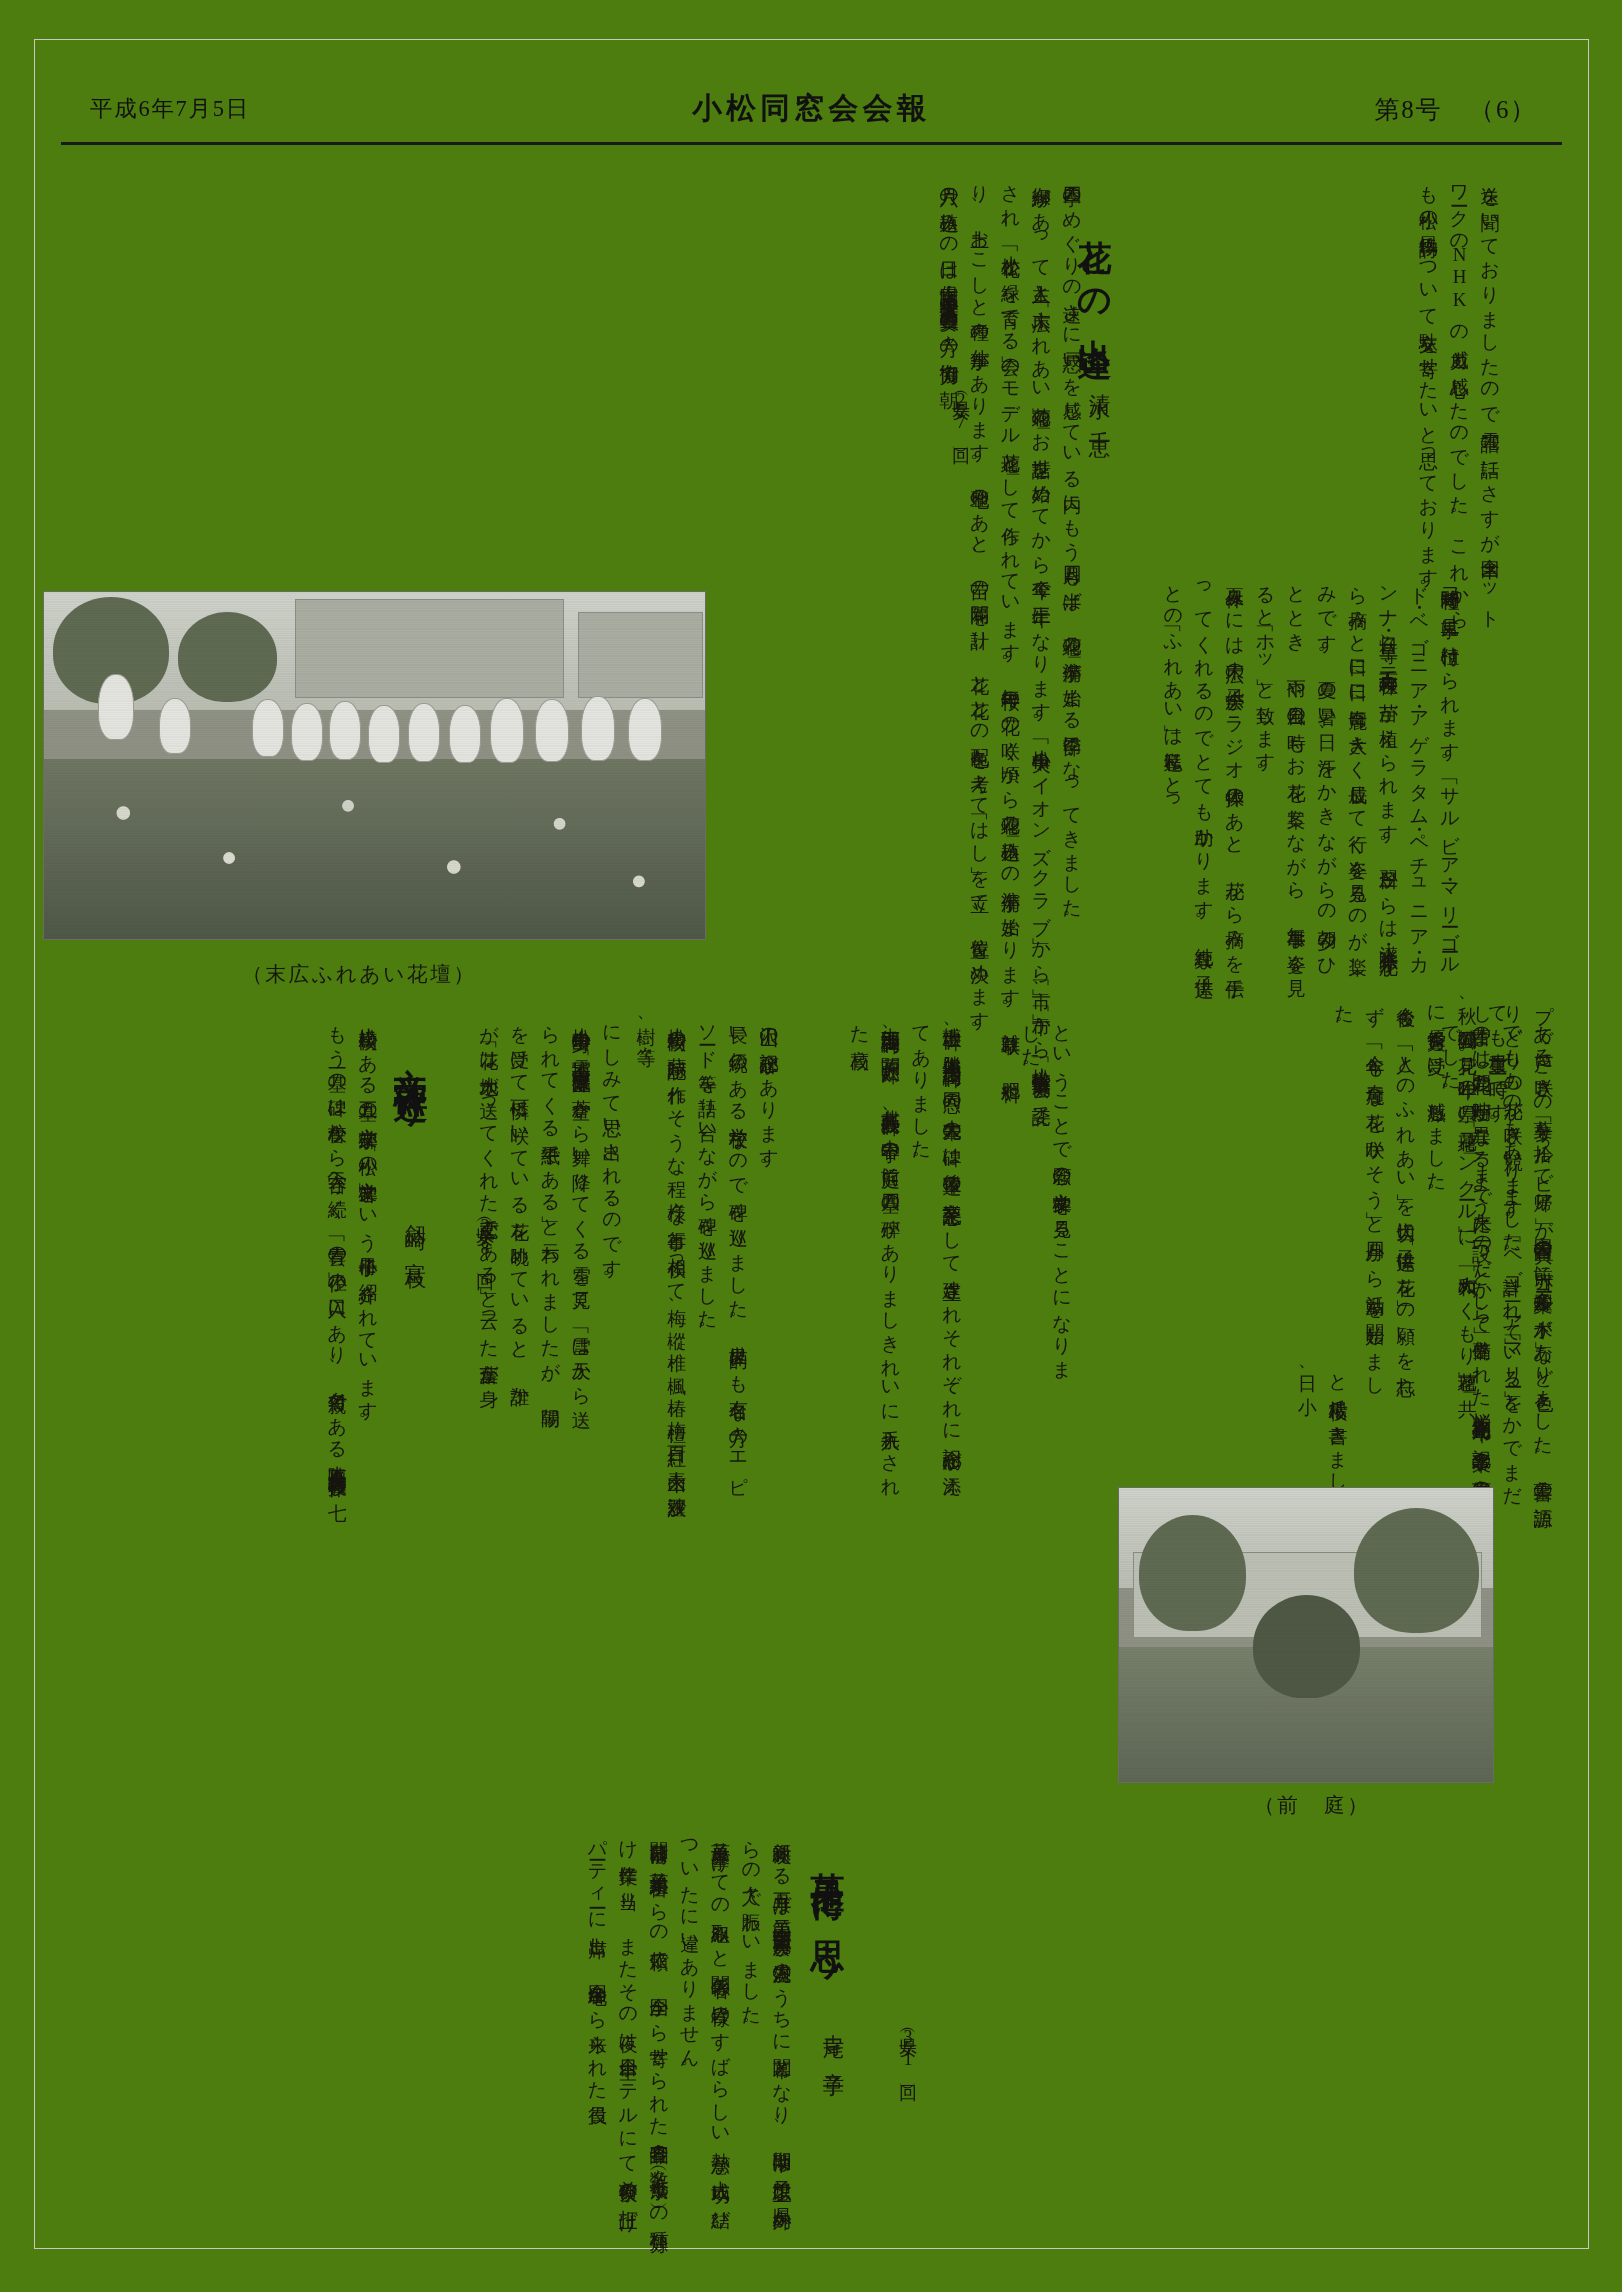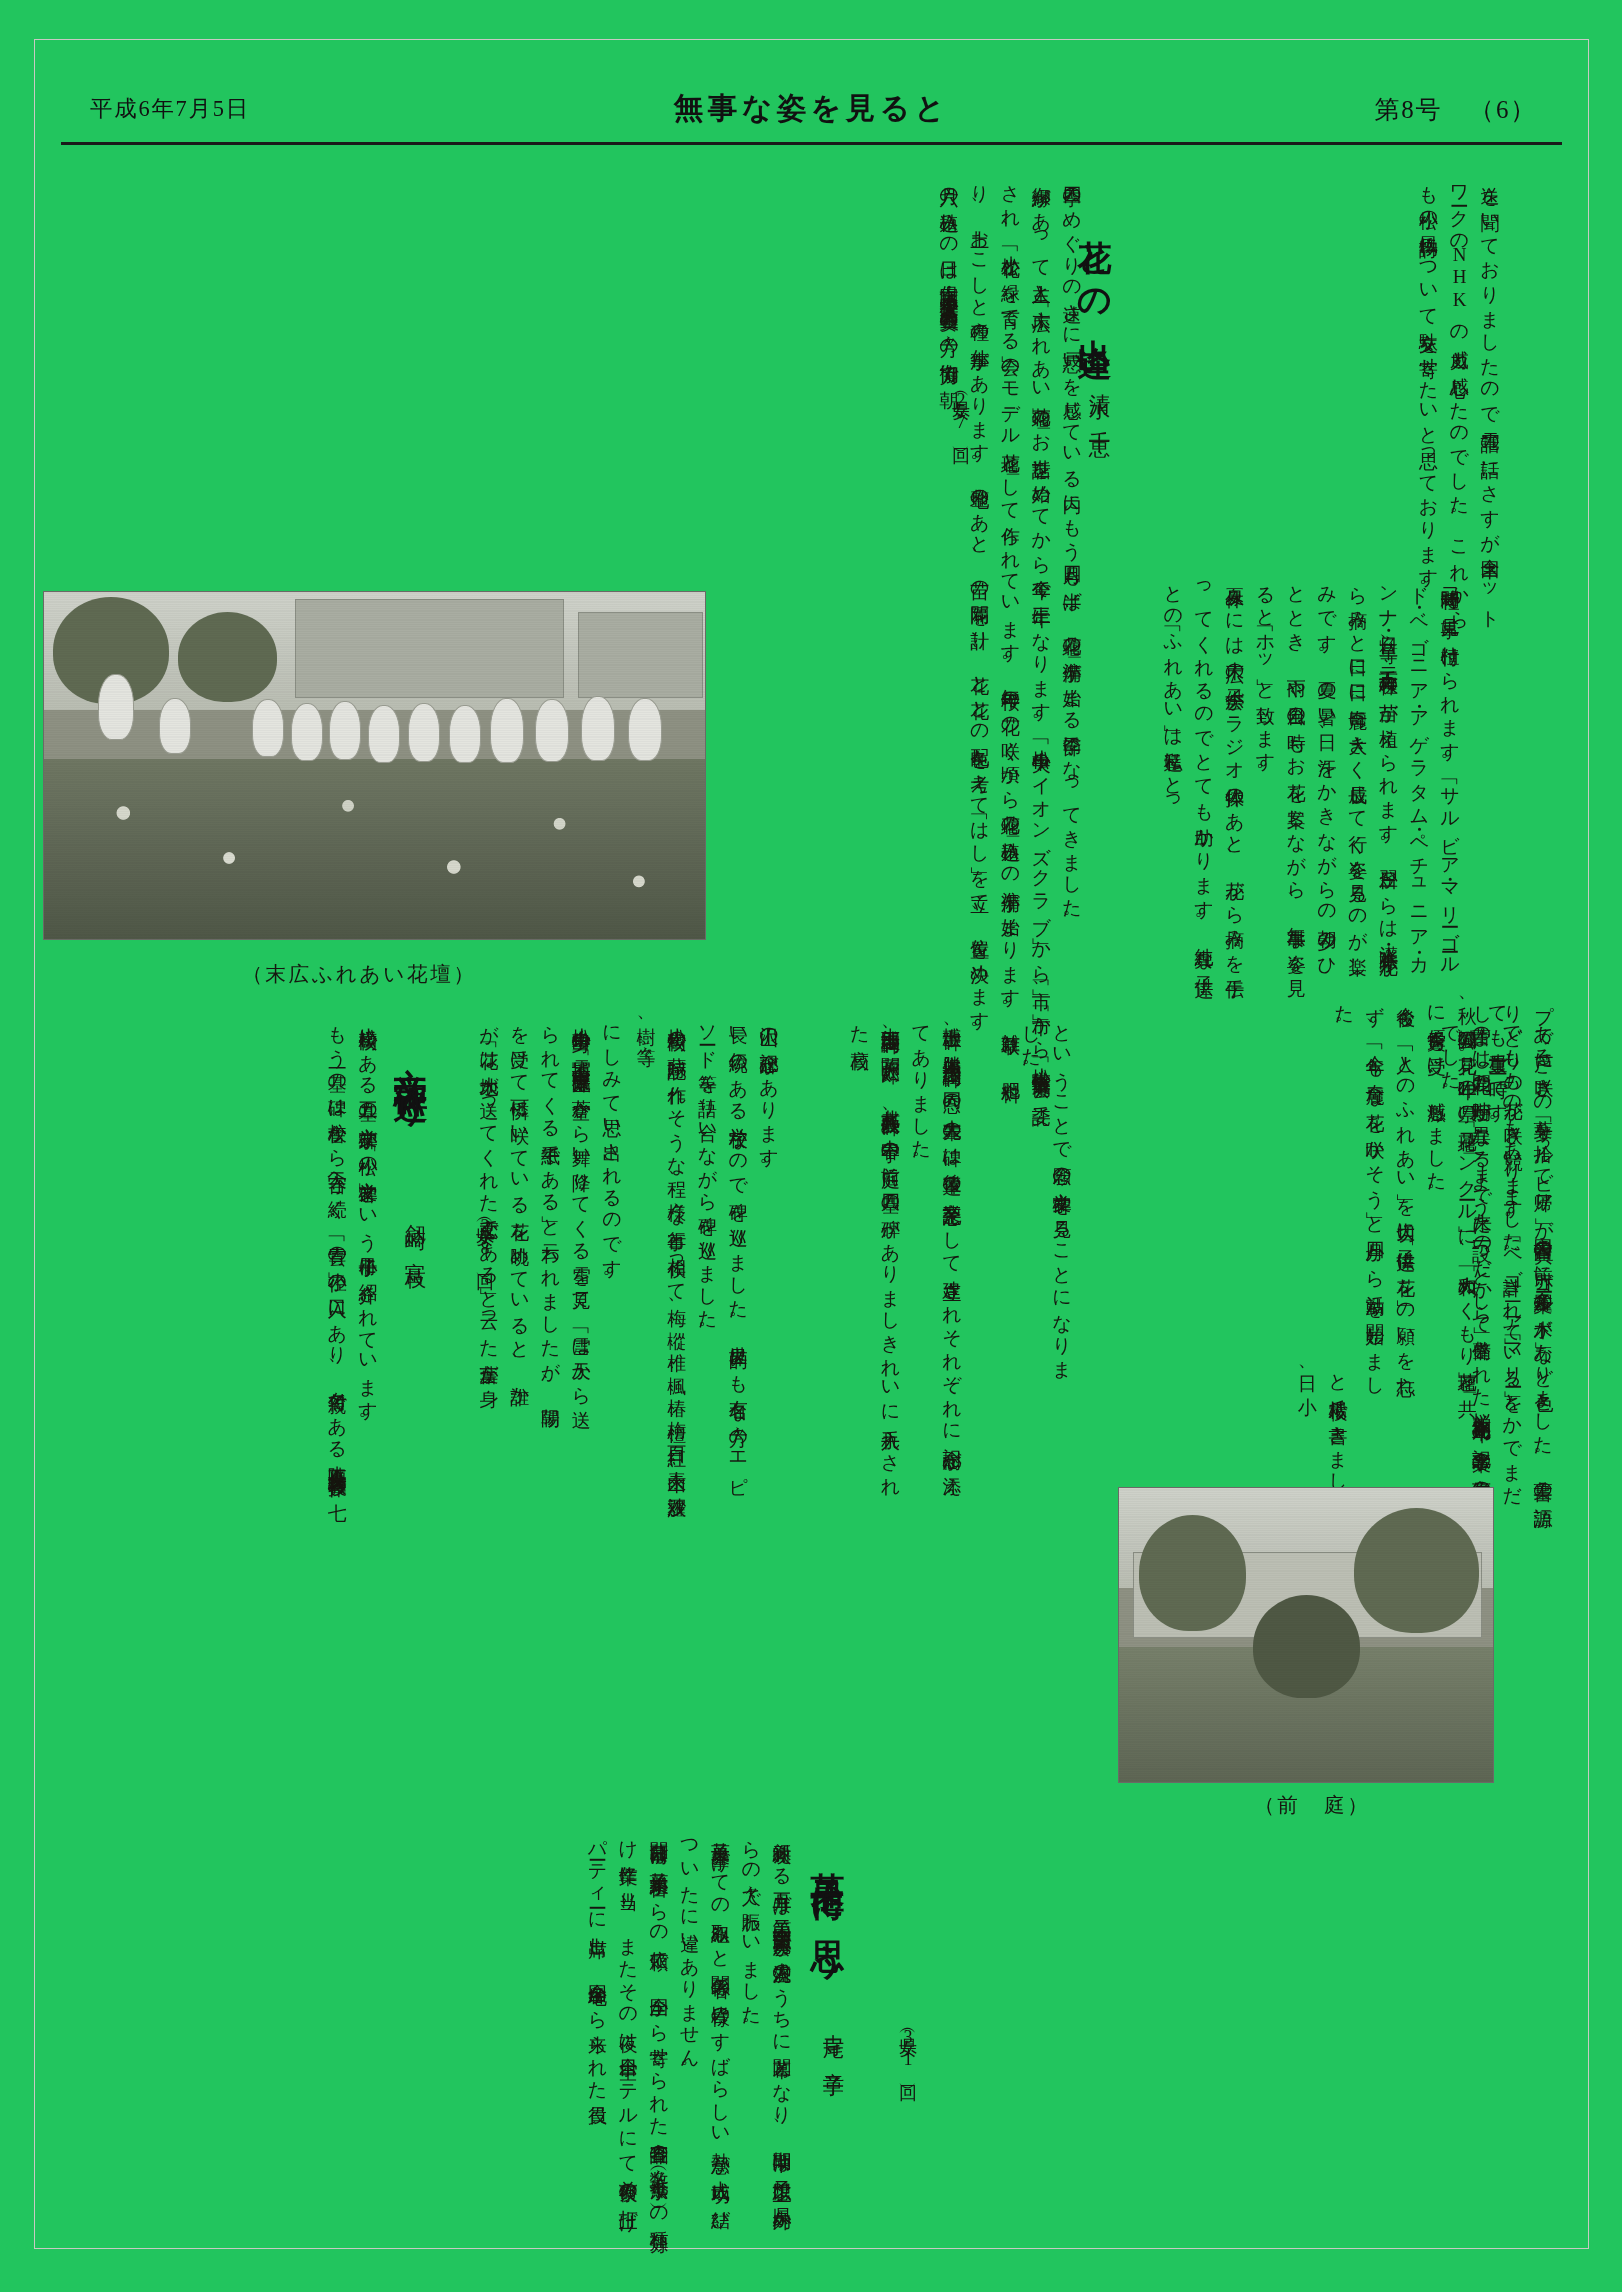--- a/index.html
+++ b/index.html
@@ -13,21 +13,21 @@
     font-family: "Liberation Serif", "DejaVu Serif", serif;
     color: #111;
     position: relative;
     overflow: hidden;
   }
   .page {
     position: absolute;
     left: 0; top: 0;
     width: 1623px;
     height: 2293px;
-    background: #22c55e;
+    background: #4d7c0f;
   }
   
   .scan-frame {
     position: absolute;
     left: 34px; top: 39px;
     width: 1555px; height: 2210px;
     border: 0.9px solid #c9c9c4;
     box-sizing: border-box;
   }
 
@@ -157,21 +157,21 @@
   }
 </style>
 </head>
 <body>
 
 <div class="page">
   <div class="scan-frame"></div>
 
   <div class="masthead">
     <div class="date">平成6年7月5日</div>
-    <div class="title">無事な姿を見ると</div>
+    <div class="title">小松同窓会会報</div>
     <div class="issue">第8号　（6）</div>
   </div>
   <div class="rule"></div>
 
   <div class="vtitle" style="left:1071px; top:213px; height:188px;">花との出逢い</div>
   <div class="vauthor" style="left:1085px; top:376px; height:134px;">清水　千恵</div>
   <div class="vmeta" style="left:949px; top:385px; height:116px;">（県女27回）</div>
 
   <div class="vcol" style="left:1469px; top:172px; width:36px; height:448px;">送を聞いておりましたので電話の話にさすが全国ネットワークのNHKの威力と感心したのでした。これからも小松の風物詩について駄文を寄せたいと思っております。</div>
 

